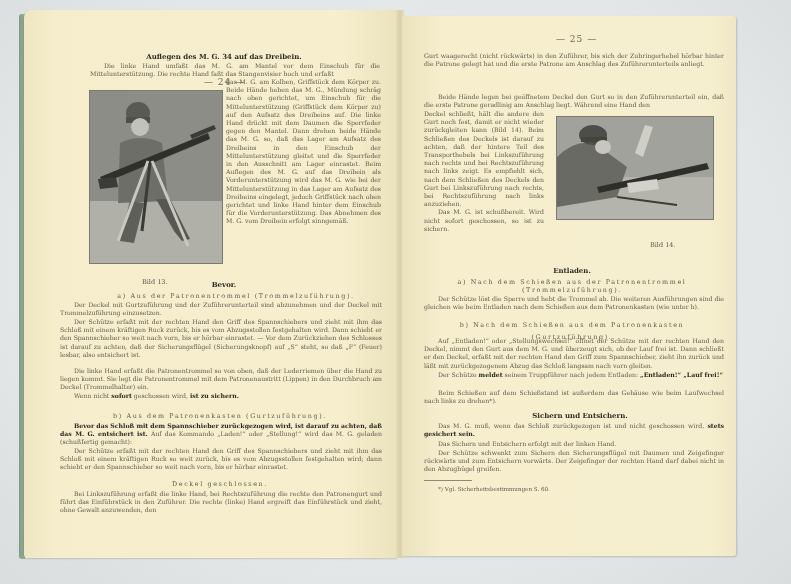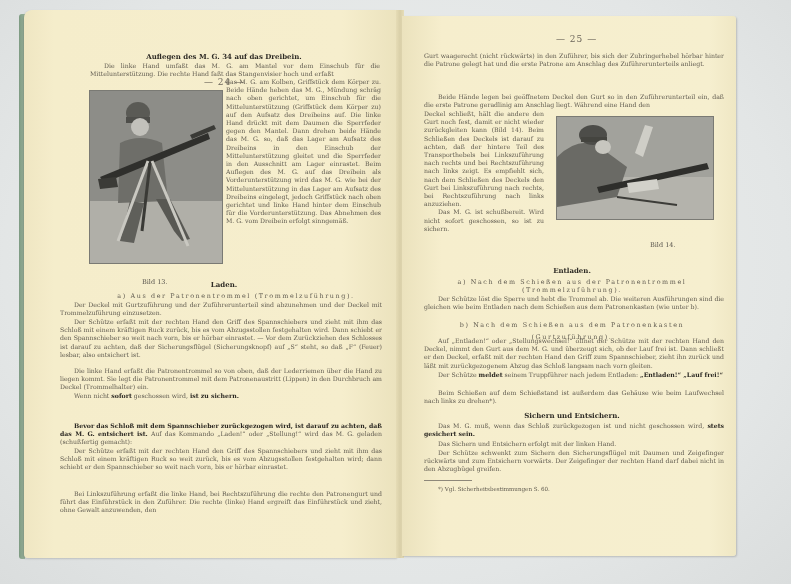--- a/index.html
+++ b/index.html
@@ -47,30 +47,32 @@
       <path d="M8 88 L26 86 L28 96 L10 98 Z" fill="#3b3b37"></path>
       <path d="M58 70 L28 150" stroke="#c9c8c1" stroke-width="3"></path>
       <path d="M62 70 L98 155" stroke="#c9c8c1" stroke-width="3"></path>
       <path d="M60 72 L52 140" stroke="#3a3a36" stroke-width="3"></path>
     </svg>
   </div>
   <div class="caption" style="left:118px;top:268px;">Bild 13.</div>
 
   <div class="txt" style="left:202px;top:68px;width:155px;">das M. G. am Kolben, Griffstück dem Körper zu. Beide Hände heben das M. G., Mündung schräg nach oben gerichtet, um Einschub für die Mittelunterstützung (Griffstück dem Körper zu) auf den Aufsatz des Dreibeins auf. Die linke Hand drückt mit dem Daumen die Sperrfeder gegen den Mantel. Dann drehen beide Hände das M. G. so, daß das Lager am Aufsatz des Dreibeins in den Einschub der Mittelunterstützung gleitet und die Sperrfeder in den Ausschnitt am Lager einrastet. Beim Auflegen des M. G. auf das Dreibein als Vorderunterstützung wird das M. G. wie bei der Mittelunterstützung in das Lager am Aufsatz des Dreibeins eingelegt, jedoch Griffstück nach oben gerichtet und linke Hand hinter dem Einschub für die Vorderunterstützung. Das Abnehmen des M. G. vom Dreibein erfolgt sinngemäß.</div>
 
-  <div class="heading" style="left:60px;top:270px;width:280px;">Laden.</div>
+  <div class="heading" style="left:60px;top:270px;width:280px;">Bevor.</div>
   <div class="subhead" style="left:62px;top:282px;width:300px;">a) Aus der Patronentrommel (Trommelzuführung).</div>
   <div class="txt" style="left:36px;top:291px;width:322px;text-indent:14px;">Der Deckel mit Gurtzuführung und der Zuführerunterteil sind abzunehmen und der Deckel mit Trommelzuführung einzusetzen.</div>
   <div class="txt" style="left:36px;top:308px;width:322px;text-indent:14px;">Der Schütze erfaßt mit der rechten Hand den Griff des Spannschiebers und zieht mit ihm das Schloß mit einem kräftigen Ruck zurück, bis es vom Abzugsstollen festgehalten wird. Dann schiebt er den Spannschieber so weit nach vorn, bis er hörbar einrastet. — Vor dem Zurückziehen des Schlosses ist darauf zu achten, daß der Sicherungsflügel (Sicherungsknopf) auf „S“ steht, so daß „F“ (Feuer) lesbar, also entsichert ist.</div>
   <div class="txt" style="left:36px;top:357px;width:322px;text-indent:14px;">Die linke Hand erfaßt die Patronentrommel so von oben, daß der Lederriemen über die Hand zu liegen kommt. Sie legt die Patronentrommel mit dem Patronenaustritt (Lippen) in den Durchbruch am Deckel (Trommelhalter) ein.</div>
   <div class="txt" style="left:36px;top:382px;width:322px;text-indent:14px;"><span>Wenn nicht </span><b>sofort</b><span> geschossen wird, </span><b>ist zu sichern.</b></div>
 
+  <div class="subhead" style="left:46px;top:402px;width:300px;">b) Aus dem Patronenkasten (Gurtzuführung).</div>
   <div class="txt" style="left:36px;top:412px;width:322px;text-indent:14px;"><b>Bevor das Schloß mit dem Spannschieber zurückgezogen wird, ist darauf zu achten, daß das M. G. entsichert ist.</b><span> Auf das Kommando „Laden!“ oder „Stellung!“ wird das M. G. geladen (schußfertig gemacht):</span></div>
   <div class="txt" style="left:36px;top:437px;width:322px;text-indent:14px;">Der Schütze erfaßt mit der rechten Hand den Griff des Spannschiebers und zieht mit ihm das Schloß mit einem kräftigen Ruck so weit zurück, bis es vom Abzugsstollen festgehalten wird; dann schiebt er den Spannschieber so weit nach vorn, bis er hörbar einrastet.</div>
 
+  <div class="subhead" style="left:46px;top:470px;width:300px;">Deckel geschlossen.</div>
   <div class="txt" style="left:36px;top:480px;width:322px;text-indent:14px;">Bei Linkszuführung erfaßt die linke Hand, bei Rechtszuführung die rechte den Patronengurt und führt das Einführstück in den Zuführer. Die rechte (linke) Hand ergreift das Einführstück und zieht, ohne Gewalt anzuwenden, den</div>
 </div>
 
 <div class="spine"></div>
 
 <div class="page page-right">
   <div class="pageno" style="left:154px;top:18px;">— 25 —</div>
   <div class="txt" style="left:22px;top:36px;width:300px;">Gurt waagerecht (nicht rückwärts) in den Zuführer, bis sich der Zubringerhebel hörbar hinter die Patrone gelegt hat und die erste Patrone am Anschlag des Zuführerunterteils anliegt.</div>
 
   <div class="txt" style="left:22px;top:77px;width:300px;text-indent:14px;">Beide Hände legen bei geöffnetem Deckel den Gurt so in den Zuführerunterteil ein, daß die erste Patrone geradlinig am Anschlag liegt. Während eine Hand den</div>
@@ -97,20 +99,20 @@
   <div class="caption" style="left:222px;top:225px;margin-left:26px;">Bild 14.</div>
 
   <div class="heading" style="left:20px;top:250px;width:300px;">Entladen.</div>
   <div class="subhead" style="left:20px;top:262px;width:300px;line-height:8px;">a) Nach dem Schießen aus der Patronentrommel (Trommelzuführung).</div>
   <div class="txt" style="left:22px;top:279px;width:300px;text-indent:14px;">Der Schütze löst die Sperre und hebt die Trommel ab. Die weiteren Ausführungen sind die gleichen wie beim Entladen nach dem Schießen aus dem Patronenkasten (wie unter b).</div>
   <div class="subhead" style="left:20px;top:303px;width:300px;line-height:12px;">b) Nach dem Schießen aus dem Patronenkasten (Gurtzuführung).</div>
   <div class="txt" style="left:22px;top:321px;width:300px;text-indent:14px;">Auf „Entladen!“ oder „Stellungswechsel!“ öffnet der Schütze mit der rechten Hand den Deckel, nimmt den Gurt aus dem M. G. und überzeugt sich, ob der Lauf frei ist. Dann schließt er den Deckel, erfaßt mit der rechten Hand den Griff zum Spannschieber, zieht ihn zurück und läßt mit zurückgezogenem Abzug das Schloß langsam nach vorn gleiten.</div>
   <div class="txt" style="left:22px;top:355px;width:300px;text-indent:14px;"><span>Der Schütze </span><b>meldet</b><span> seinem Truppführer nach jedem Entladen: </span><b>„Entladen!“ „Lauf frei!“</b></div>
   <div class="txt" style="left:22px;top:373px;width:300px;text-indent:14px;">Beim Schießen auf dem Schießstand ist außerdem das Gehäuse wie beim Laufwechsel nach links zu drehen*).</div>
 
-  <div class="heading" style="left:20px;top:395px;width:300px;">Sichern und Entsichern.</div>
+  <div class="heading" style="left:28px;top:395px;width:300px;">Sichern und Entsichern.</div>
   <div class="txt" style="left:22px;top:406px;width:300px;text-indent:14px;"><span>Das M. G. muß, wenn das Schloß zurückgezogen ist und nicht geschossen wird, </span><b>stets gesichert sein.</b></div>
   <div class="txt" style="left:22px;top:424px;width:300px;text-indent:14px;">Das Sichern und Entsichern erfolgt mit der linken Hand.</div>
   <div class="txt" style="left:22px;top:433px;width:300px;text-indent:14px;">Der Schütze schwenkt zum Sichern den Sicherungsflügel mit Daumen und Zeigefinger rückwärts und zum Entsichern vorwärts. Der Zeigefinger der rechten Hand darf dabei nicht in den Abzugbügel greifen.</div>
 
   <div class="fnrule" style="left:22px;top:464px;width:48px;"></div>
   <div class="fn" style="left:36px;top:470px;">*) Vgl. Sicherheitsbestimmungen S. 60.</div>
 </div>
 
 </body></html>

